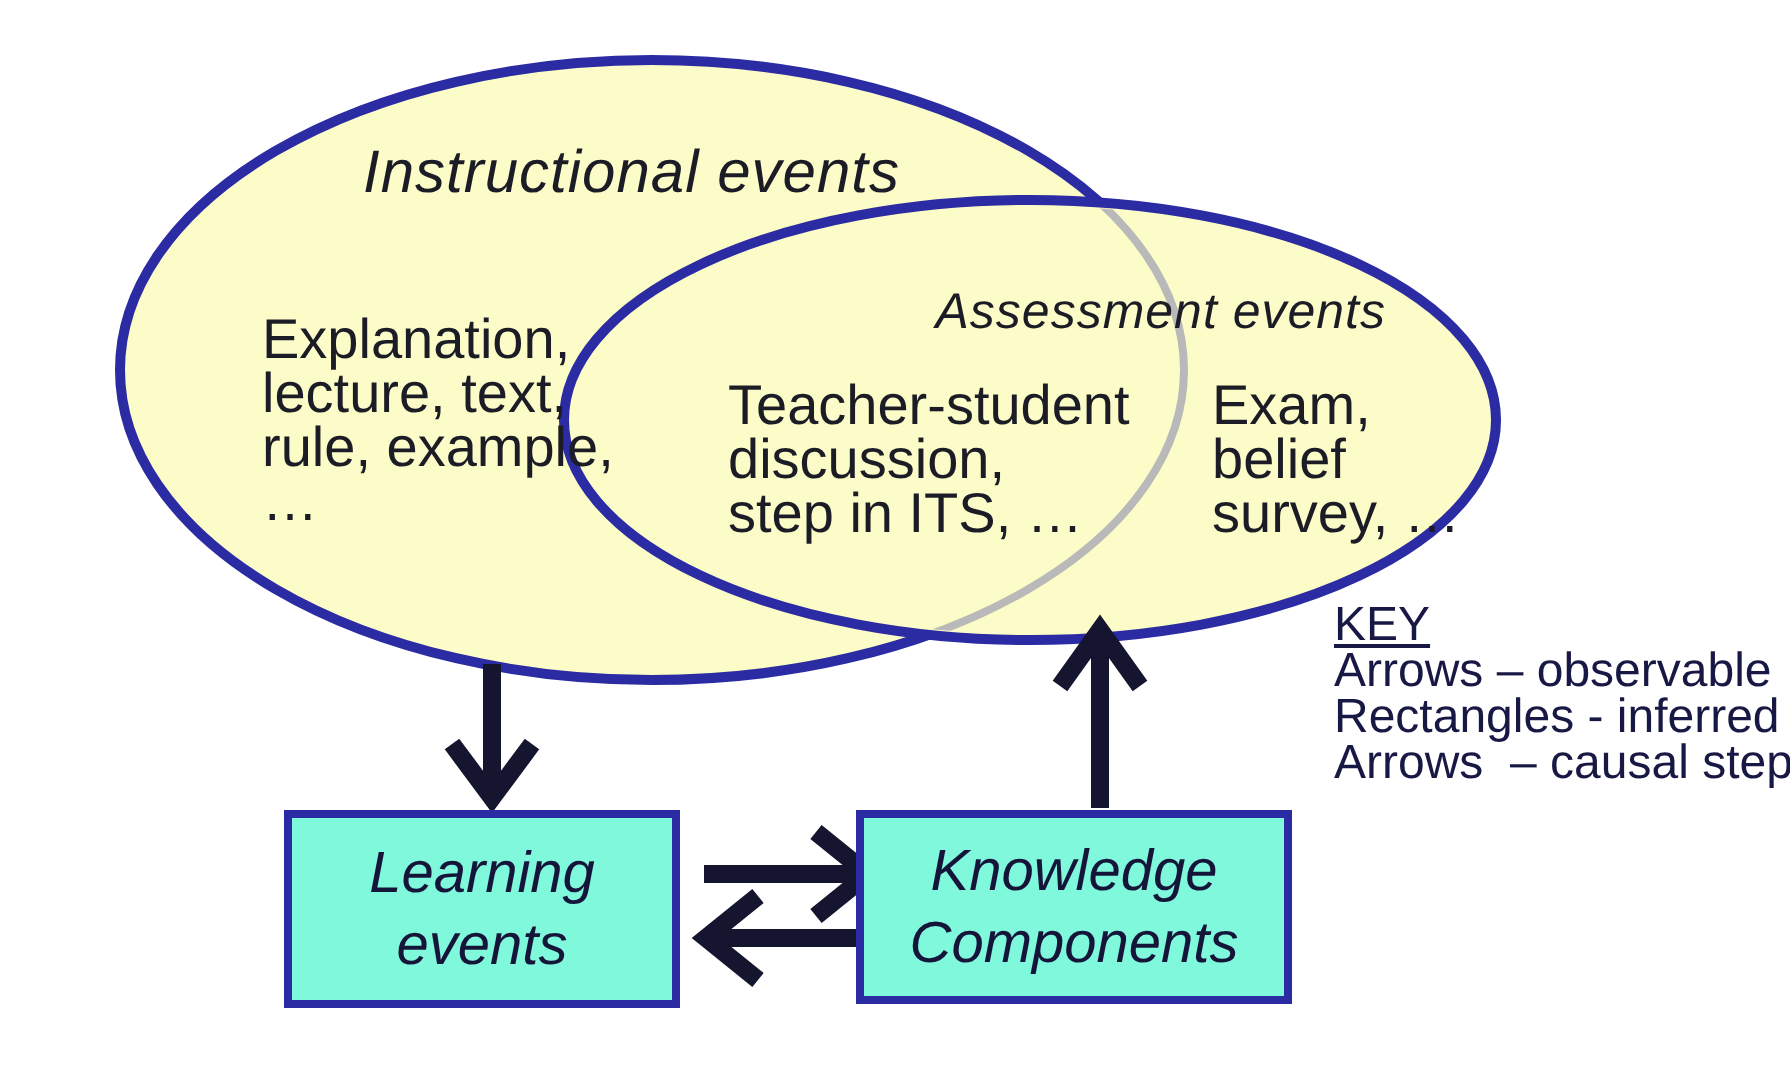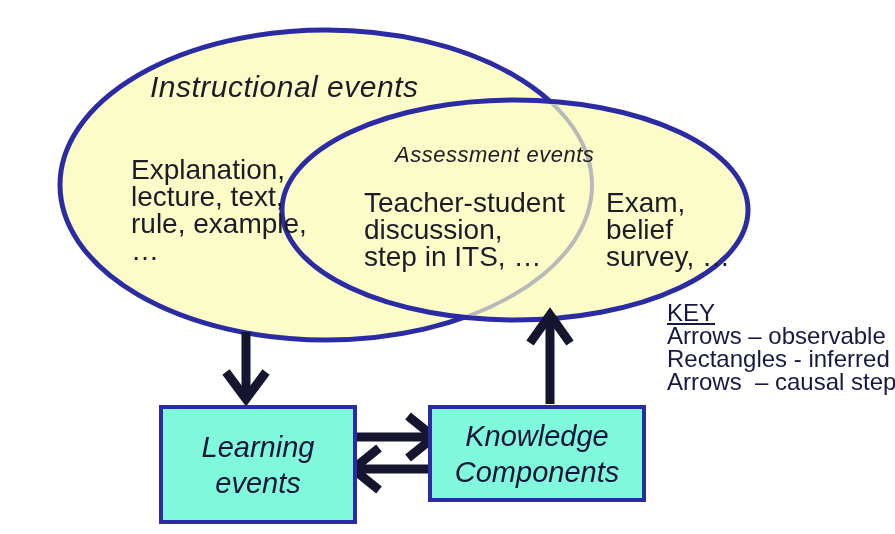--- a/index.html
+++ b/index.html
@@ -8,21 +8,21 @@
     --oval-text:#1C1C26; --key-text:#181844; --box-text:#15153A;
   }
   html,body{margin:0;padding:0;background:#ffffff;}
   .canvas{
     position:relative;width:895px;height:534px;background:#ffffff;overflow:hidden;
     font-family:"Liberation Sans","DejaVu Sans",sans-serif;
   }
   .layer{position:absolute;left:0;top:0;width:895px;height:534px;}
   .txt{position:absolute;color:var(--oval-text);}
   .pre{white-space:pre-line;}
-  .oval-title{font-style:italic;font-size:30px;text-align:left;letter-spacing:.5px;}
+  .oval-title{font-style:italic;font-size:30px;text-align:right;letter-spacing:.5px;}
   .oval-items{font-size:28px;line-height:27px;}
   .keyblock{position:absolute;left:667px;top:301px;color:var(--key-text);font-size:24px;line-height:23px;}
   .keyblock .keytitle{text-decoration:underline;}
   .keyline{white-space:pre;}
   .node{
     position:absolute;background:var(--box-fill);border:4px solid var(--box-stroke);
     display:flex;align-items:center;justify-content:center;text-align:center;
     box-sizing:border-box;
   }
   .node .label{
@@ -69,38 +69,38 @@
     </g>
   </svg>
 
   <div class="txt oval-title" style="left:150px;top:70px;width:300px;">Instructional events</div>
 
   <div class="txt oval-items pre" style="left:131px;top:156px;">Explanation,
 lecture, text,
 rule, example,
 …</div>
 
-  <div class="txt oval-title" style="left:395px;top:142px;width:298px;font-size:22px;">Assessment events</div>
+  <div class="txt oval-title" style="left:395px;top:142px;width:298px;font-size:25px;">Assessment events</div>
 
   <div class="txt oval-items pre" style="left:364px;top:189px;">Teacher-student
 discussion,
 step in ITS, …</div>
 
   <div class="txt oval-items pre" style="left:606px;top:189px;">Exam,
 belief
 survey, …</div>
 
   <div class="keyblock">
     <div class="keytitle">KEY</div>
     <div class="keyline">Arrows – observable</div>
     <div class="keyline">Rectangles - inferred</div>
     <div class="keyline">Arrows  – causal step</div>
   </div>
 
-  <div class="node" style="left:159px;top:405px;width:198px;height:119px;">
+  <div class="node" style="left:142px;top:405px;width:198px;height:99px;">
     <div class="label">Learning
 events</div>
   </div>
 
   <div class="node" style="left:428px;top:405px;width:218px;height:97px;">
     <div class="label">Knowledge
 Components</div>
   </div>
 
 </div>

